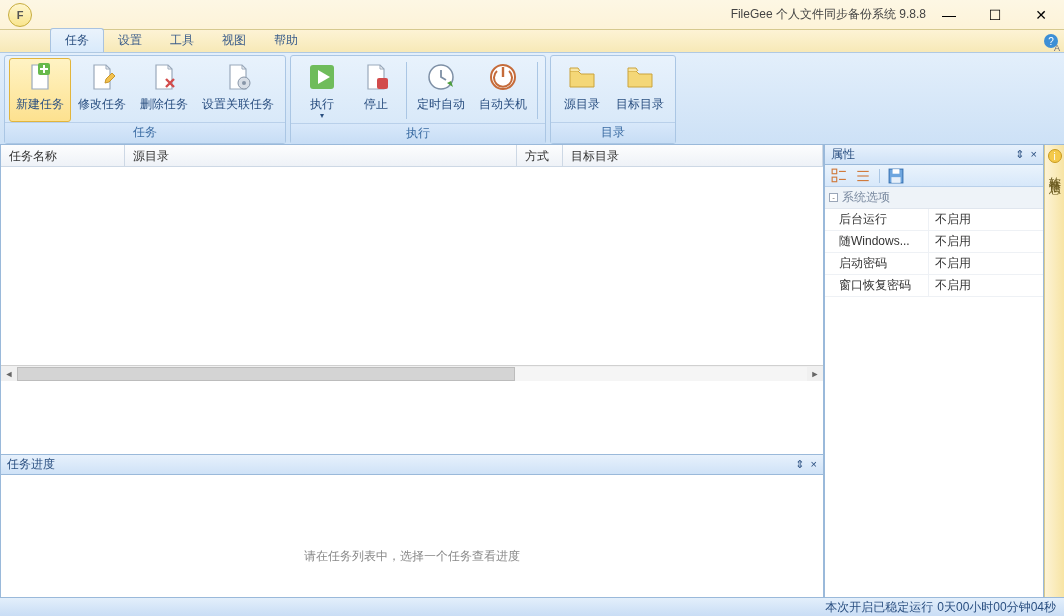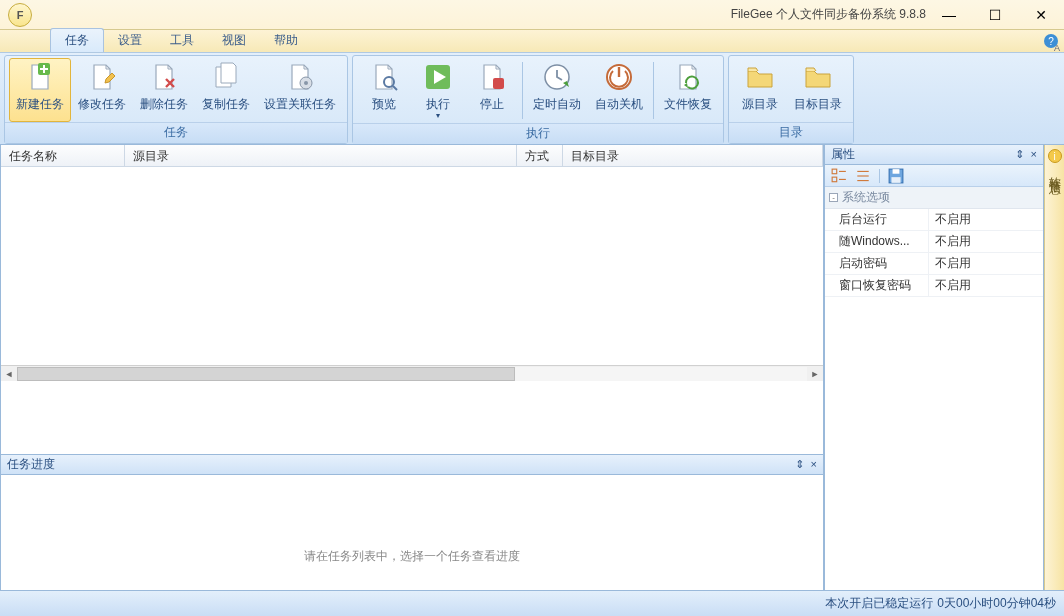--- a/index.html
+++ b/index.html
@@ -67,21 +67,21 @@
 .prop-row .k { width: 104px; padding: 2px 4px 2px 14px; color: #333; border-right: 1px solid #eef1f5; white-space: nowrap; overflow: hidden; }
 .prop-row .v { flex: 1; padding: 2px 6px; color: #333; }
 .prop-desc { height: 52px; border-top: 1px solid #9ab9da; background: linear-gradient(#eaf3fc,#d7e8fa); }
 
 
 .side-tab { width: 20px; background: linear-gradient(90deg,#fdf3d5,#f7e4a4); border-left: 1px solid #d6c98f; display: flex; flex-direction: column; align-items: center; padding-top: 4px; }
 .side-tab .qicon { width: 14px; height: 14px; border-radius: 50%; background: #f4c94b; border: 1px solid #c89a1e; color: #fff; font-size: 10px; display: flex; align-items: center; justify-content: center; margin-bottom: 4px; }
 .side-tab .vtext { writing-mode: vertical-rl; color: #6a5a1f; letter-spacing: 2px; font-size: 12px; }
 
 
-.statusbar { position: absolute; bottom: 0; left: 0; right: 0; height: 26px; background: linear-gradient(#e3effb,#c9ddf5); border-top: 1px solid #9ab9da; display: flex; align-items: center; justify-content: flex-end; padding: 0 8px; color: #2a4f80; gap: 4px; }
+.statusbar { position: absolute; bottom: 0; left: 0; right: 0; height: 19px; background: linear-gradient(#e3effb,#c9ddf5); border-top: 1px solid #9ab9da; display: flex; align-items: center; justify-content: flex-end; padding: 0 8px; color: #2a4f80; gap: 4px; }
 
 
 .ribbon-btn.hot { background: linear-gradient(#fff3c4,#fde18f); border: 1px solid #e2b53c; }
 
 
 .a-badge { position:absolute; right:4px; bottom:-1px; font-size:9px; color:#667; }
 </style>
 </head>
 <body>
 
@@ -135,53 +135,33 @@
               <path d="M8 4h12l4 4v20H8z" fill="#fff" stroke="#9aa9bb" stroke-width="1.2"></path>
               <path d="M20 4v4h4" fill="none" stroke="#9aa9bb"></path>
               <path d="M18 18l8 8M26 18l-8 8" stroke="#d24b4b" stroke-width="2.4"></path>
             </svg>
           </div>
           <div class="lbl">删除任务</div>
         </div>
         <div class="ribbon-btn">
           <div class="ico">
             <svg viewBox="0 0 32 32" width="32" height="32">
-              <path d="M6 6h12l3 3v17H6z" fill="#fff" stroke="#9aa9bb"></path>
-              <path d="M11 2h12l3 3v17H11z" fill="#fff" stroke="#9aa9bb"></path>
-            </svg>
-          </div>
-          <div class="lbl">复制任务</div>
-        </div>
-        <div class="ribbon-btn">
-          <div class="ico">
-            <svg viewBox="0 0 32 32" width="32" height="32">
               <path d="M8 4h12l4 4v20H8z" fill="#fff" stroke="#9aa9bb" stroke-width="1.2"></path>
               <path d="M20 4v4h4" fill="none" stroke="#9aa9bb"></path>
               <circle cx="22" cy="22" r="6" fill="#d8dee6" stroke="#8896a8"></circle>
               <circle cx="22" cy="22" r="2" fill="#8896a8"></circle>
             </svg>
           </div>
           <div class="lbl">设置关联任务</div>
         </div>
       </div>
       <div class="ribbon-label">任务</div>
     </div>
     <div class="ribbon-group">
       <div class="ribbon-items">
-        <div class="ribbon-btn">
-          <div class="ico">
-            <svg viewBox="0 0 32 32" width="32" height="32">
-              <path d="M8 4h12l4 4v20H8z" fill="#fff" stroke="#9aa9bb" stroke-width="1.2"></path>
-              <path d="M20 4v4h4" fill="none" stroke="#9aa9bb"></path>
-              <circle cx="21" cy="21" r="5" fill="none" stroke="#5b7aa3" stroke-width="2"></circle>
-              <path d="M25 25l4 4" stroke="#5b7aa3" stroke-width="2"></path>
-            </svg>
-          </div>
-          <div class="lbl">预览</div>
-        </div>
         <div class="ribbon-btn">
           <div class="ico">
             <svg viewBox="0 0 32 32" width="32" height="32">
               <rect x="4" y="4" width="24" height="24" rx="3" fill="#6fbc5b"></rect>
               <path d="M12 9l12 7-12 7z" fill="#fff"></path>
             </svg>
           </div>
           <div class="lbl">执行</div>
           <div style="font-size: 8px; color: rgb(42, 79, 128); margin-top: -2px;">▾</div>
         </div>
@@ -210,31 +190,20 @@
           <div class="ico">
             <svg viewBox="0 0 32 32" width="32" height="32">
               <circle cx="16" cy="16" r="12" fill="#fff" stroke="#c56b3a" stroke-width="2"></circle>
               <path d="M16 6v10" stroke="#c56b3a" stroke-width="2.4"></path>
               <path d="M10 10a9 9 0 1 0 12 0" fill="none" stroke="#c56b3a" stroke-width="2"></path>
             </svg>
           </div>
           <div class="lbl">自动关机</div>
         </div>
         <div class="sep"></div>
-        <div class="ribbon-btn">
-          <div class="ico">
-            <svg viewBox="0 0 32 32" width="32" height="32">
-              <path d="M8 4h12l4 4v20H8z" fill="#fff" stroke="#9aa9bb" stroke-width="1.2"></path>
-              <path d="M20 4v4h4" fill="none" stroke="#9aa9bb"></path>
-              <path d="M14 22a6 6 0 1 1 2 4" fill="none" stroke="#4d9f3c" stroke-width="2"></path>
-              <path d="M12 24l4 3-1-5" fill="#4d9f3c"></path>
-            </svg>
-          </div>
-          <div class="lbl">文件恢复</div>
-        </div>
       </div>
       <div class="ribbon-label">执行</div>
     </div>
     <div class="ribbon-group">
       <div class="ribbon-items">
         <div class="ribbon-btn">
           <div class="ico">
             <svg viewBox="0 0 32 32" width="32" height="32">
               <path d="M4 10h8l3 3h13v13H4z" fill="#f4d777" stroke="#caa33c"></path>
               <path d="M4 10V7h8l2 3" fill="#f8e6a6" stroke="#caa33c"></path>

